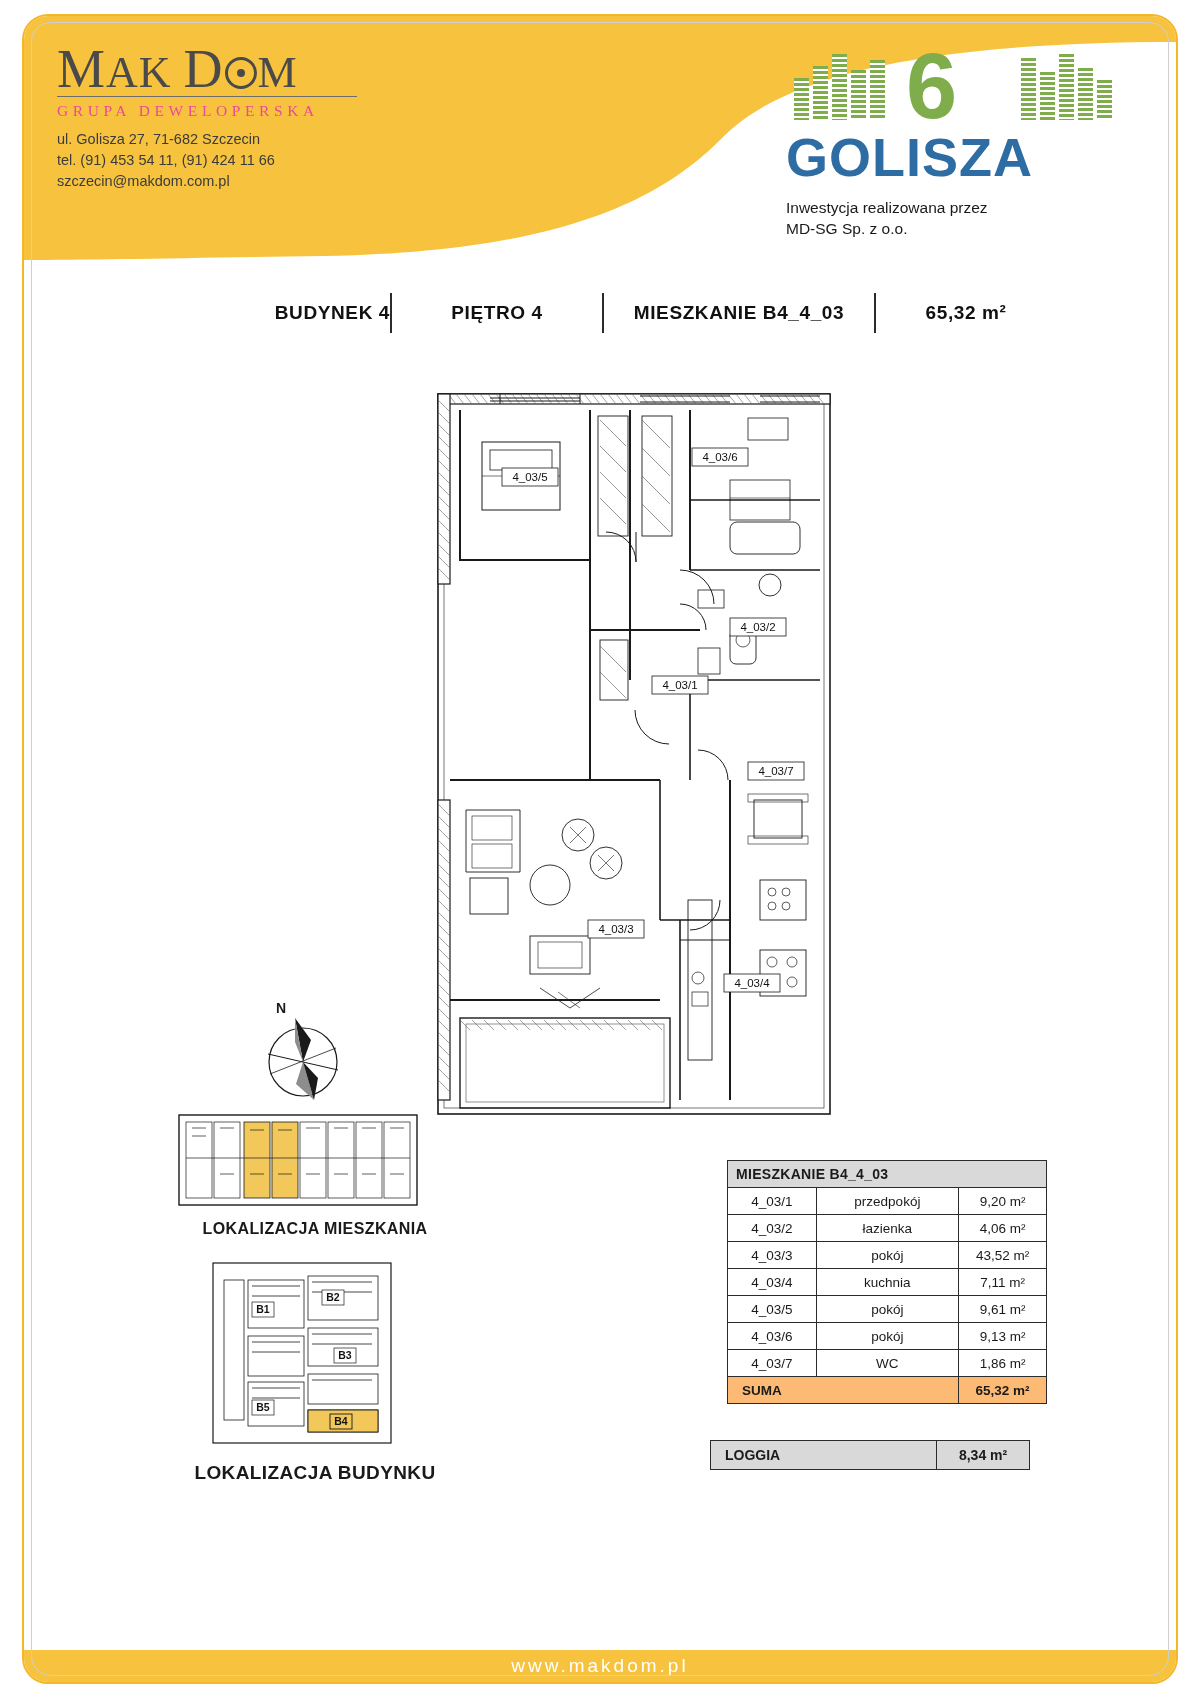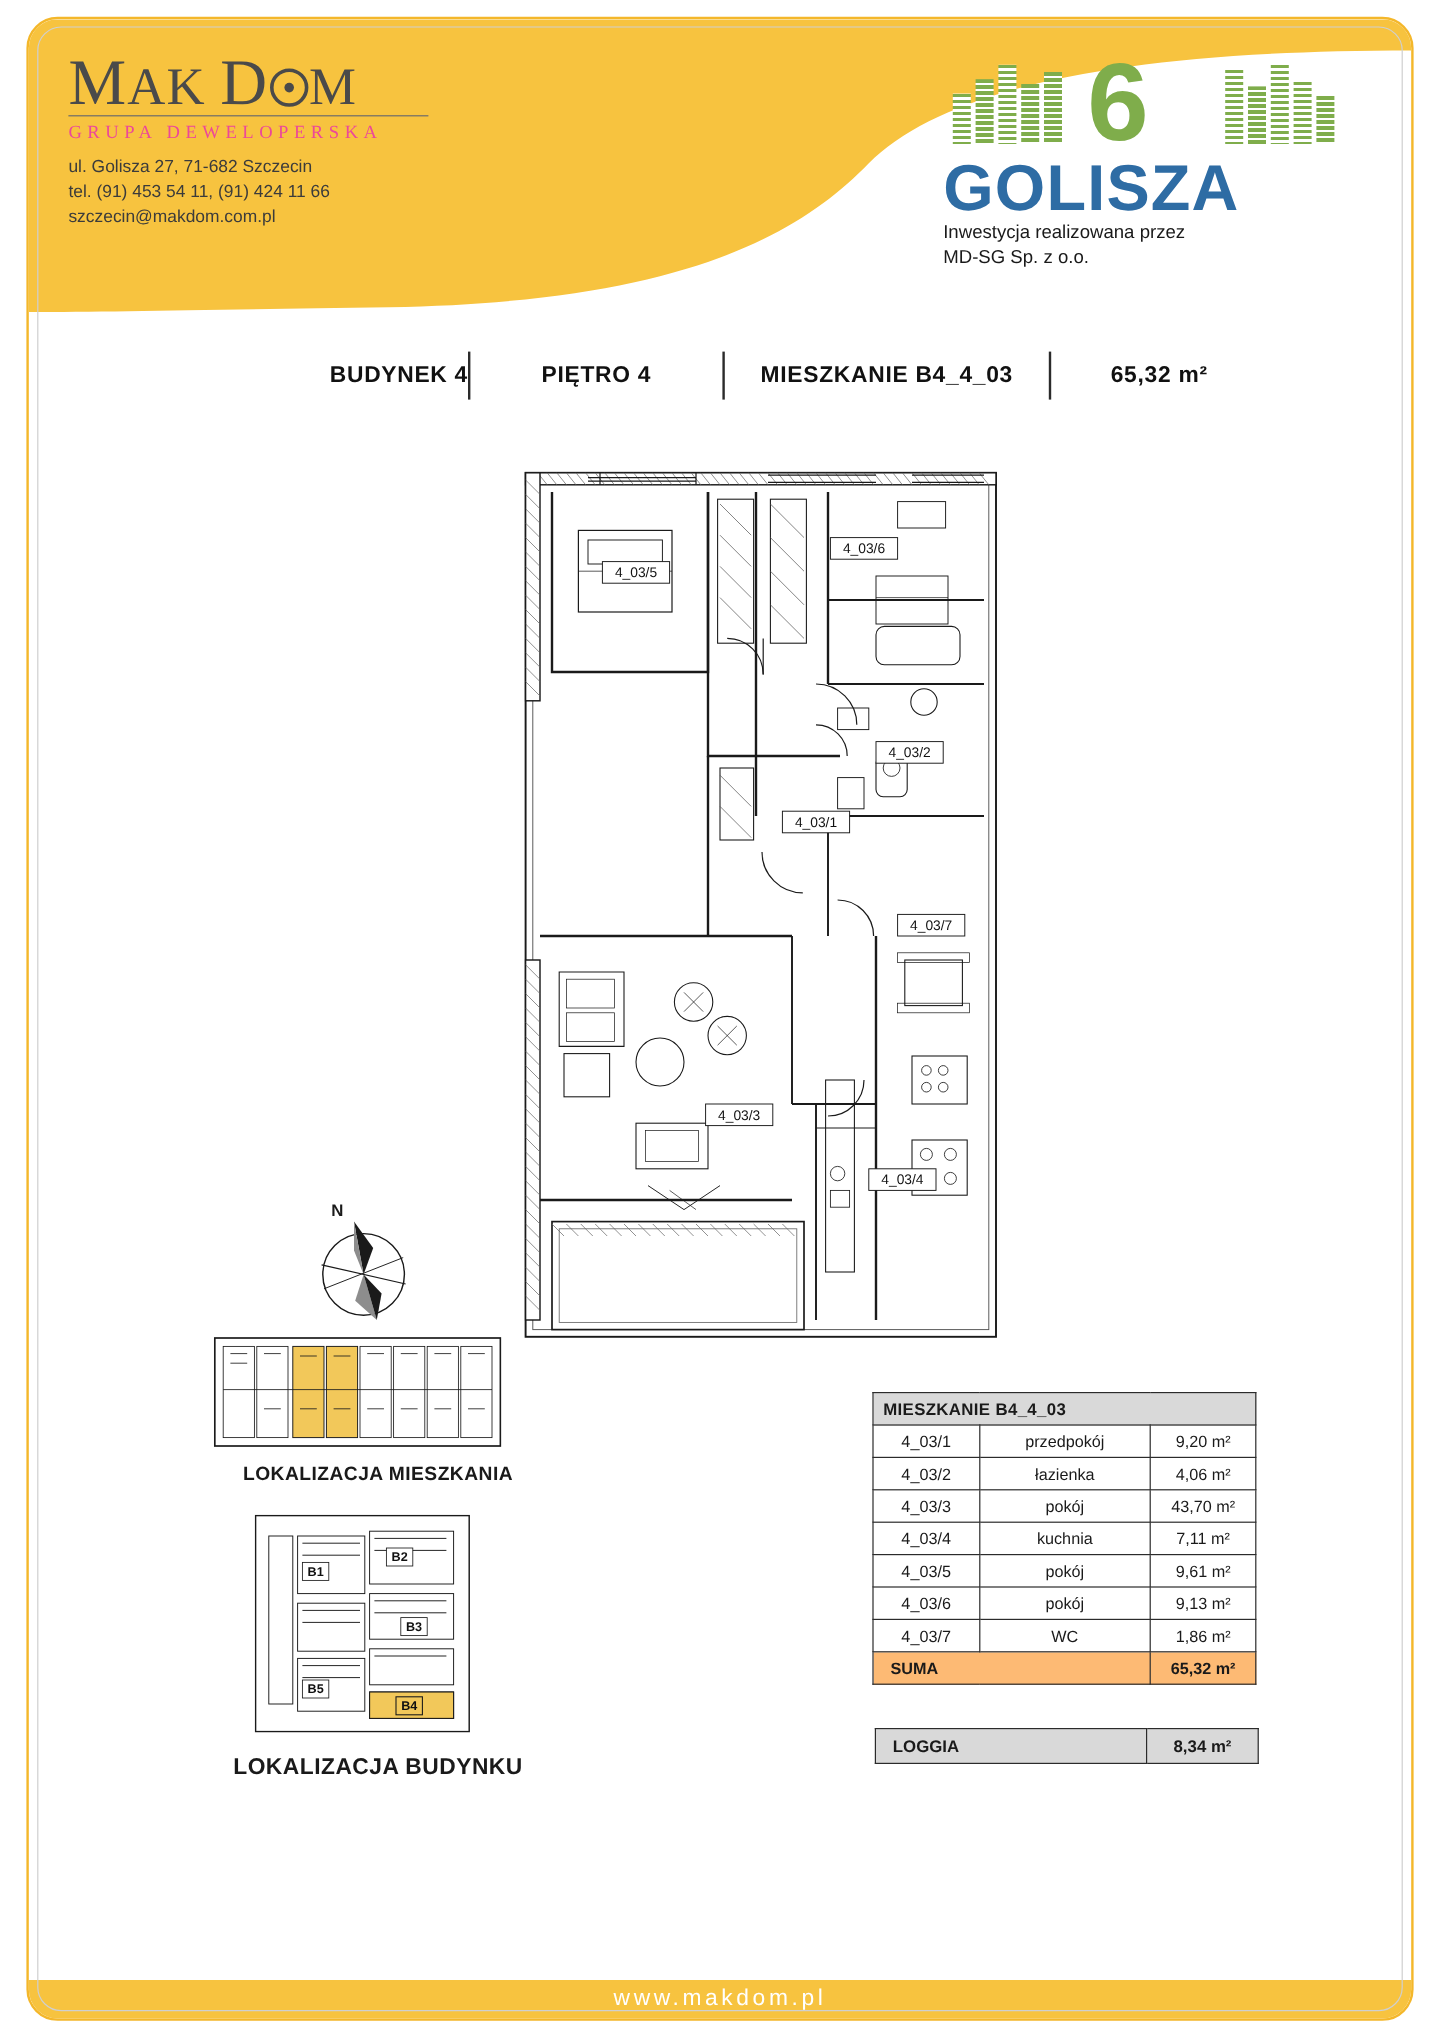--- a/index.html
+++ b/index.html
@@ -159,21 +159,21 @@
     font-weight: bold;
     letter-spacing: 1px;
     color: #2e6ca4;
     line-height: 1;
     margin-top: 2px;
   }
   .golisza-note {
     font-size: 15.5px;
     color: #1a1a1a;
     line-height: 1.35;
-    margin-top: 0;
+    margin-top: 14px;
   }
 
   
   .title-row {
     position: absolute;
     left: 140px; top: 292px;
     width: 930px;
     height: 42px;
     display: flex;
     align-items: center;
@@ -272,21 +272,21 @@
   .c-code { width: 84px; text-align: center; }
   .c-name { width: 150px; text-align: center; }
   .c-area { width: 86px; text-align: center; }
   .sum td {
     background: #fdba74;
     font-weight: bold;
   }
   .sum .c-code { text-align: left; padding-left: 14px; }
   .loggia-wrap {
     position: absolute;
-    left: 729px; top: 1440px;
+    left: 710px; top: 1440px;
     width: 320px;
   }
   table.loggia {
     border-collapse: collapse;
     width: 320px;
     font-size: 14px;
   }
   table.loggia td {
     border: 1px solid #2b2b2b;
     height: 28px;
@@ -600,21 +600,21 @@
           <td class="c-area">9,20 m²</td>
         </tr>
         <tr>
           <td class="c-code">4_03/2</td>
           <td class="c-name">łazienka</td>
           <td class="c-area">4,06 m²</td>
         </tr>
         <tr>
           <td class="c-code">4_03/3</td>
           <td class="c-name">pokój</td>
-          <td class="c-area">43,70 m²</td>
+          <td class="c-area">43,52 m²</td>
         </tr>
         <tr>
           <td class="c-code">4_03/4</td>
           <td class="c-name">kuchnia</td>
           <td class="c-area">7,11 m²</td>
         </tr>
         <tr>
           <td class="c-code">4_03/5</td>
           <td class="c-name">pokój</td>
           <td class="c-area">9,61 m²</td>

